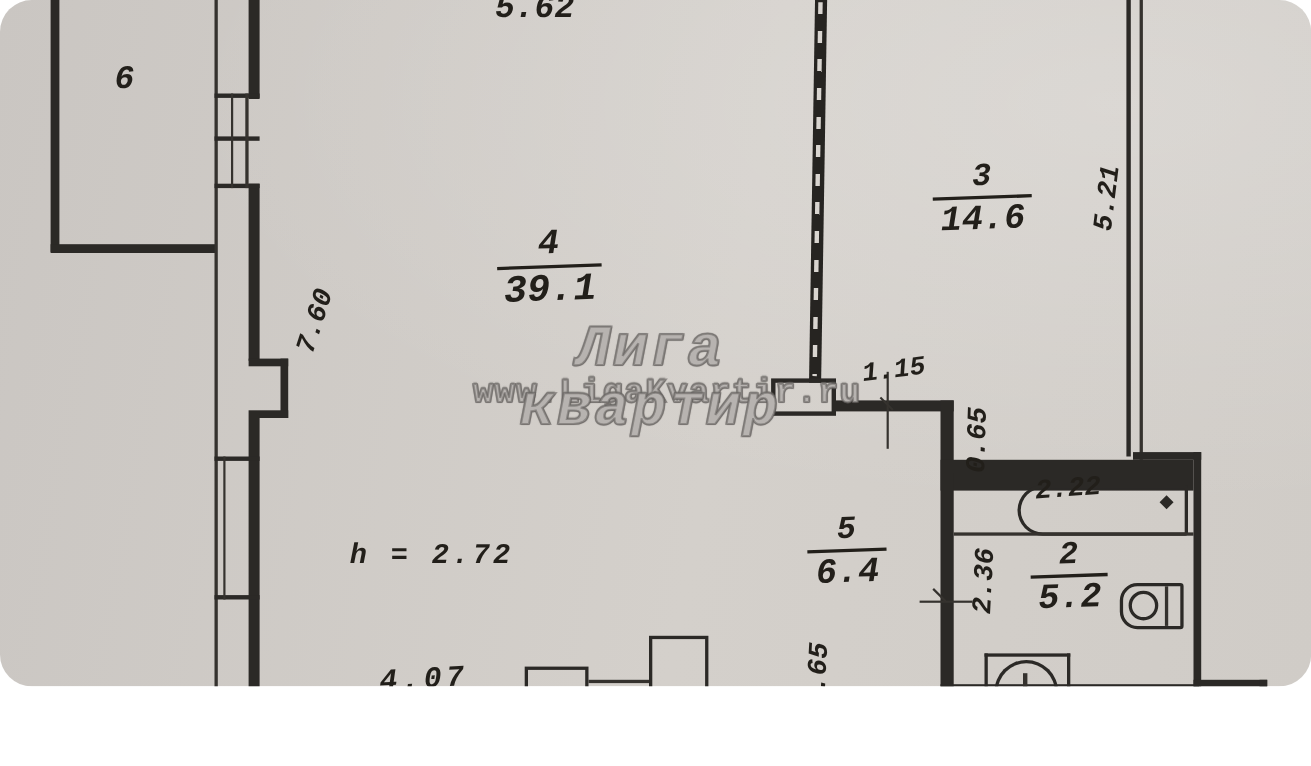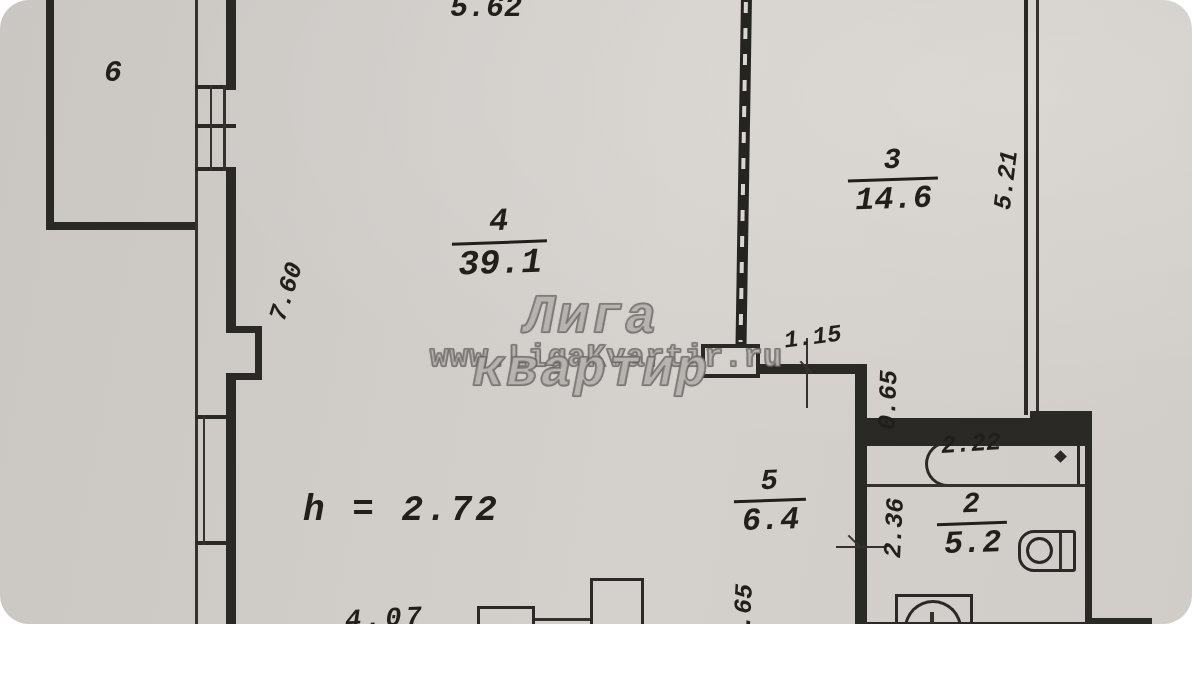--- a/index.html
+++ b/index.html
@@ -161,21 +161,21 @@
 
   <div class="vdim" style="left:895px;top:528px;--rot:-87deg">
     <span>2.36</span>
   </div>
 
   <div class="room-label" style="left:937px;top:490px;width:70px">
     <span class="num">2</span>
     <span class="area">5.2</span>
   </div>
 
-  <div class="plain-label" style="left:303px;top:490px;font-size:36px;letter-spacing:3px">h = 2.72</div>
+  <div class="plain-label" style="left:318px;top:490px;font-size:26px;letter-spacing:3px">h = 2.72</div>
 
   <div class="plain-label" style="left:345px;top:604px;font-size:27px;letter-spacing:4px;transform:rotate(-3deg)">4.07</div>
 
   <div class="vdim" style="left:744px;top:614px;--rot:-87deg">
     <span>0.65</span>
   </div>
 
   <div class="plain-label" style="left:950px;top:664px;font-size:34px">1</div>
 
   <div class="wm wm-url">www.LigaKvartir.ru</div>

